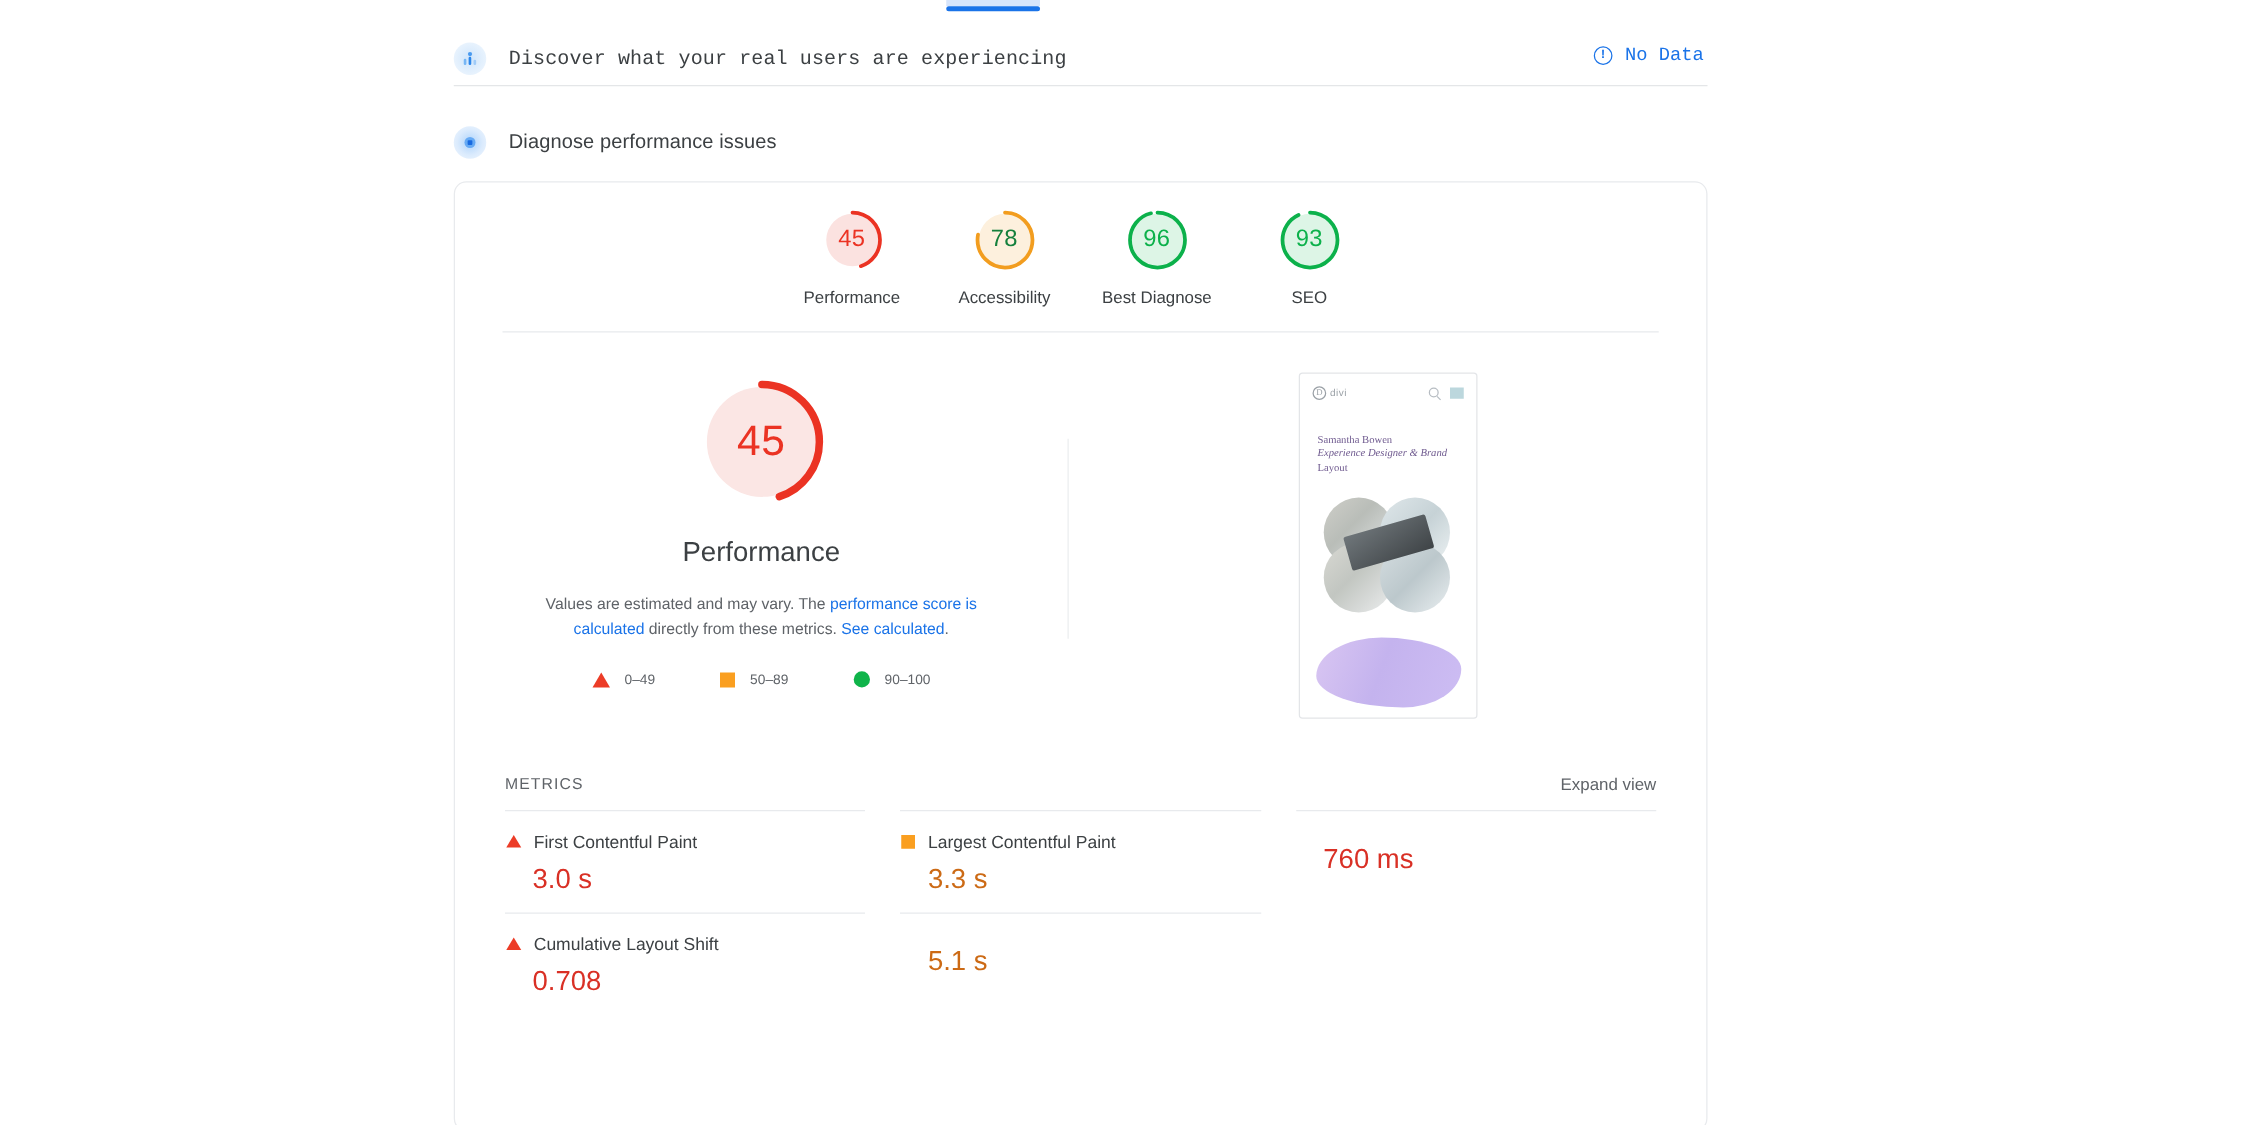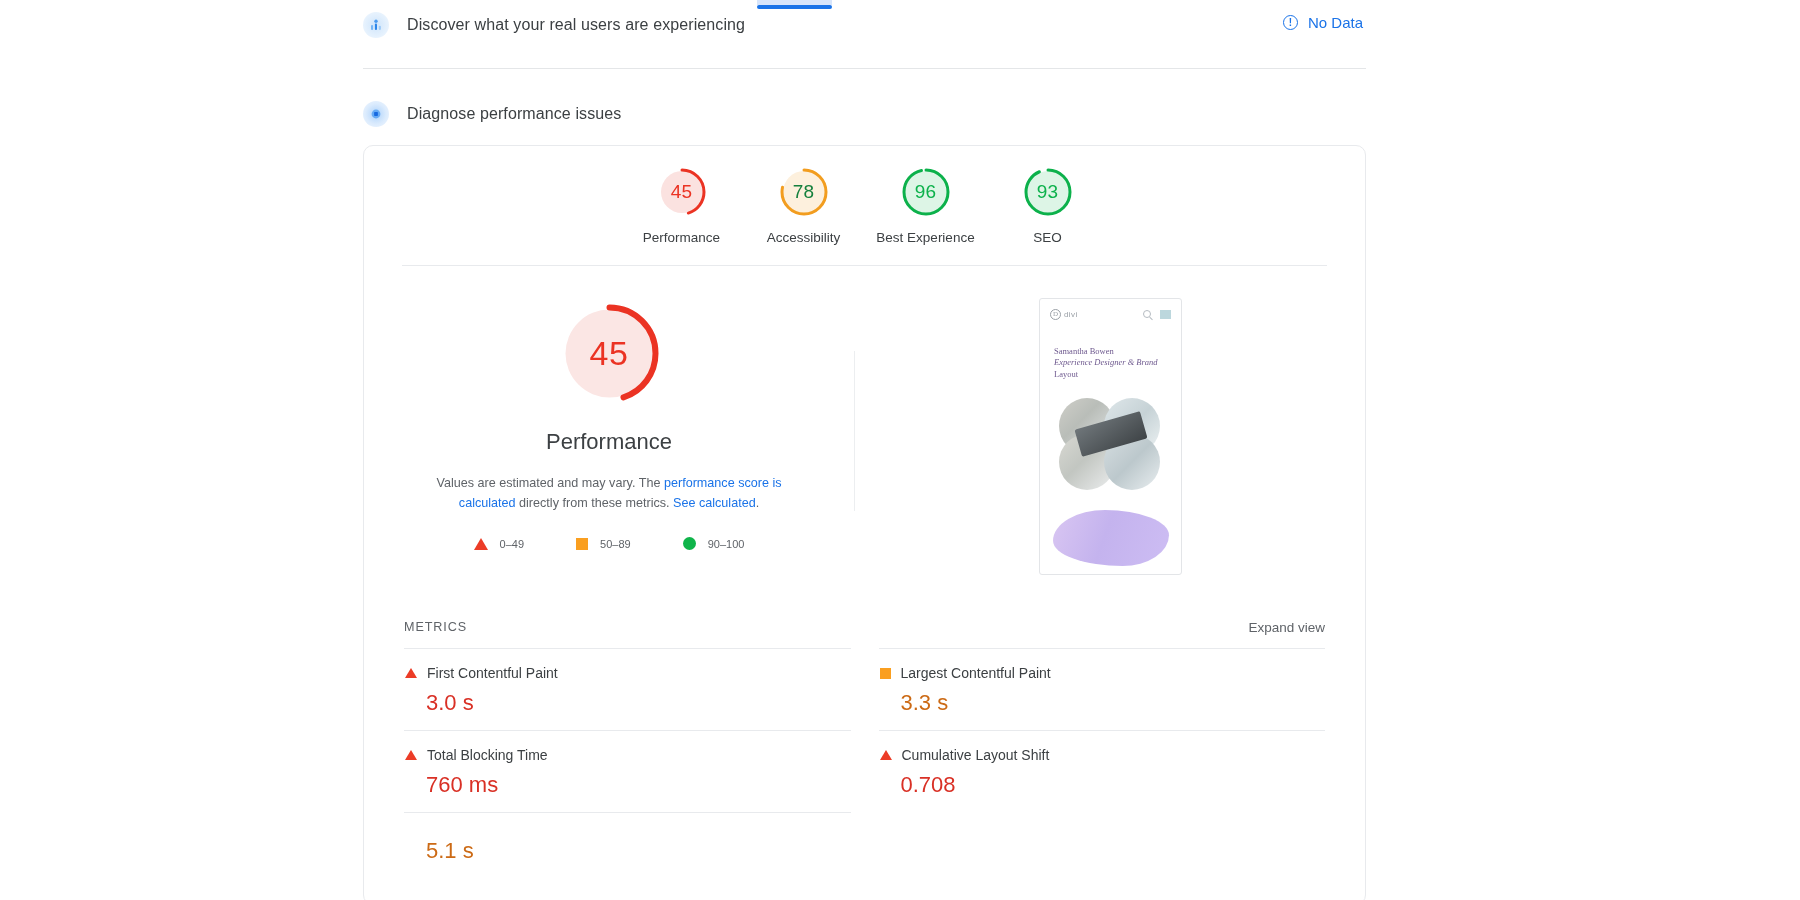--- a/index.html
+++ b/index.html
@@ -18,21 +18,21 @@
   }
   .tab-underline-ghost {
     position: absolute; left: 757px; top: 0px;
     width: 75px; height: 5px; background: #d7e5fb;
   }
 
   
   .section-row {
     position: absolute; display: flex; align-items: center;
   }
-  #real-users-row { left: 363px; top: 10px; width: 1000px; height: 30px; }
+  #real-users-row { left: 363px; top: 32px; width: 1000px; height: 30px; font-family: Liberation Mono, monospace; }
   #diagnose-row   { left: 363px; top: 99px; width: 1000px; height: 30px; }
 
   .sec-icon {
     width: 26px; height: 26px; border-radius: 50%;
     display: flex; align-items: center; justify-content: center;
     flex: 0 0 auto;
   }
   .sec-icon.users {
     background: radial-gradient(circle at 50% 50%, #cfe5fb 0%, #e3f0fd 55%, #f2f8fe 100%);
   }
@@ -186,21 +186,21 @@
 
   
   .metrics-head {
     display: flex; align-items: center; padding: 0 40px; height: 42px;
   }
   .metrics-title { font-size: 12.6px; letter-spacing: .9px; color: #5f6368; }
   .expand-view {
     margin-left: auto; font-size: 13.5px; color: #5f6368; cursor: pointer;
   }
   .metrics-grid {
-    display: grid; grid-template-columns: 1fr 1fr;
+    display: grid; grid-template-columns: 1fr 1fr 1fr;
     padding: 0 40px; column-gap: 28px;
   }
   .metric {
     border-top: 1px solid #e8eaed;
     padding: 16px 0 14px 0;
   }
   .metric-head { display: flex; align-items: center; gap: 10px; }
   .metric-name { font-size: 14px; color: #3c4043; }
   .metric-value { margin-top: 9px; margin-left: 22px; font-size: 22px; }
   .m-tri {
@@ -271,21 +271,21 @@
           <span class="gauge-label">Accessibility</span>
         </div>
         <div class="gauge-item">
           <div class="gauge-ring">
             <svg viewBox="0 0 52 52">
               <circle cx="26" cy="26" r="21" fill="#ddf5e6"></circle>
               <circle cx="26" cy="26" r="22" fill="none" stroke="#0cb14b" stroke-width="3" stroke-linecap="round" stroke-dasharray="132.70 138.23"></circle>
             </svg>
             <span class="gauge-num" style="color:#0cb14b">96</span>
           </div>
-          <span class="gauge-label">Best Experience</span>
+          <span class="gauge-label">Best Diagnose</span>
         </div>
         <div class="gauge-item">
           <div class="gauge-ring">
             <svg viewBox="0 0 52 52">
               <circle cx="26" cy="26" r="21" fill="#ddf5e6"></circle>
               <circle cx="26" cy="26" r="22" fill="none" stroke="#0cb14b" stroke-width="3" stroke-linecap="round" stroke-dasharray="128.55 138.23"></circle>
             </svg>
             <span class="gauge-num" style="color:#0cb14b">93</span>
           </div>
           <span class="gauge-label">SEO</span>
@@ -369,24 +369,20 @@
           <div class="metric-value" style="color:#d93025">3.0 s</div>
         </div>
         <div class="metric">
           <div class="metric-head">
             <span class="m-sq"></span>
             <span class="metric-name">Largest Contentful Paint</span>
           </div>
           <div class="metric-value" style="color:#cc6a15">3.3 s</div>
         </div>
         <div class="metric">
-          <div class="metric-head">
-            <span class="m-tri"></span>
-            <span class="metric-name">Total Blocking Time</span>
-          </div>
           <div class="metric-value" style="color:#d93025">760 ms</div>
         </div>
         <div class="metric">
           <div class="metric-head">
             <span class="m-tri"></span>
             <span class="metric-name">Cumulative Layout Shift</span>
           </div>
           <div class="metric-value" style="color:#d93025">0.708</div>
         </div>
         <div class="metric">

